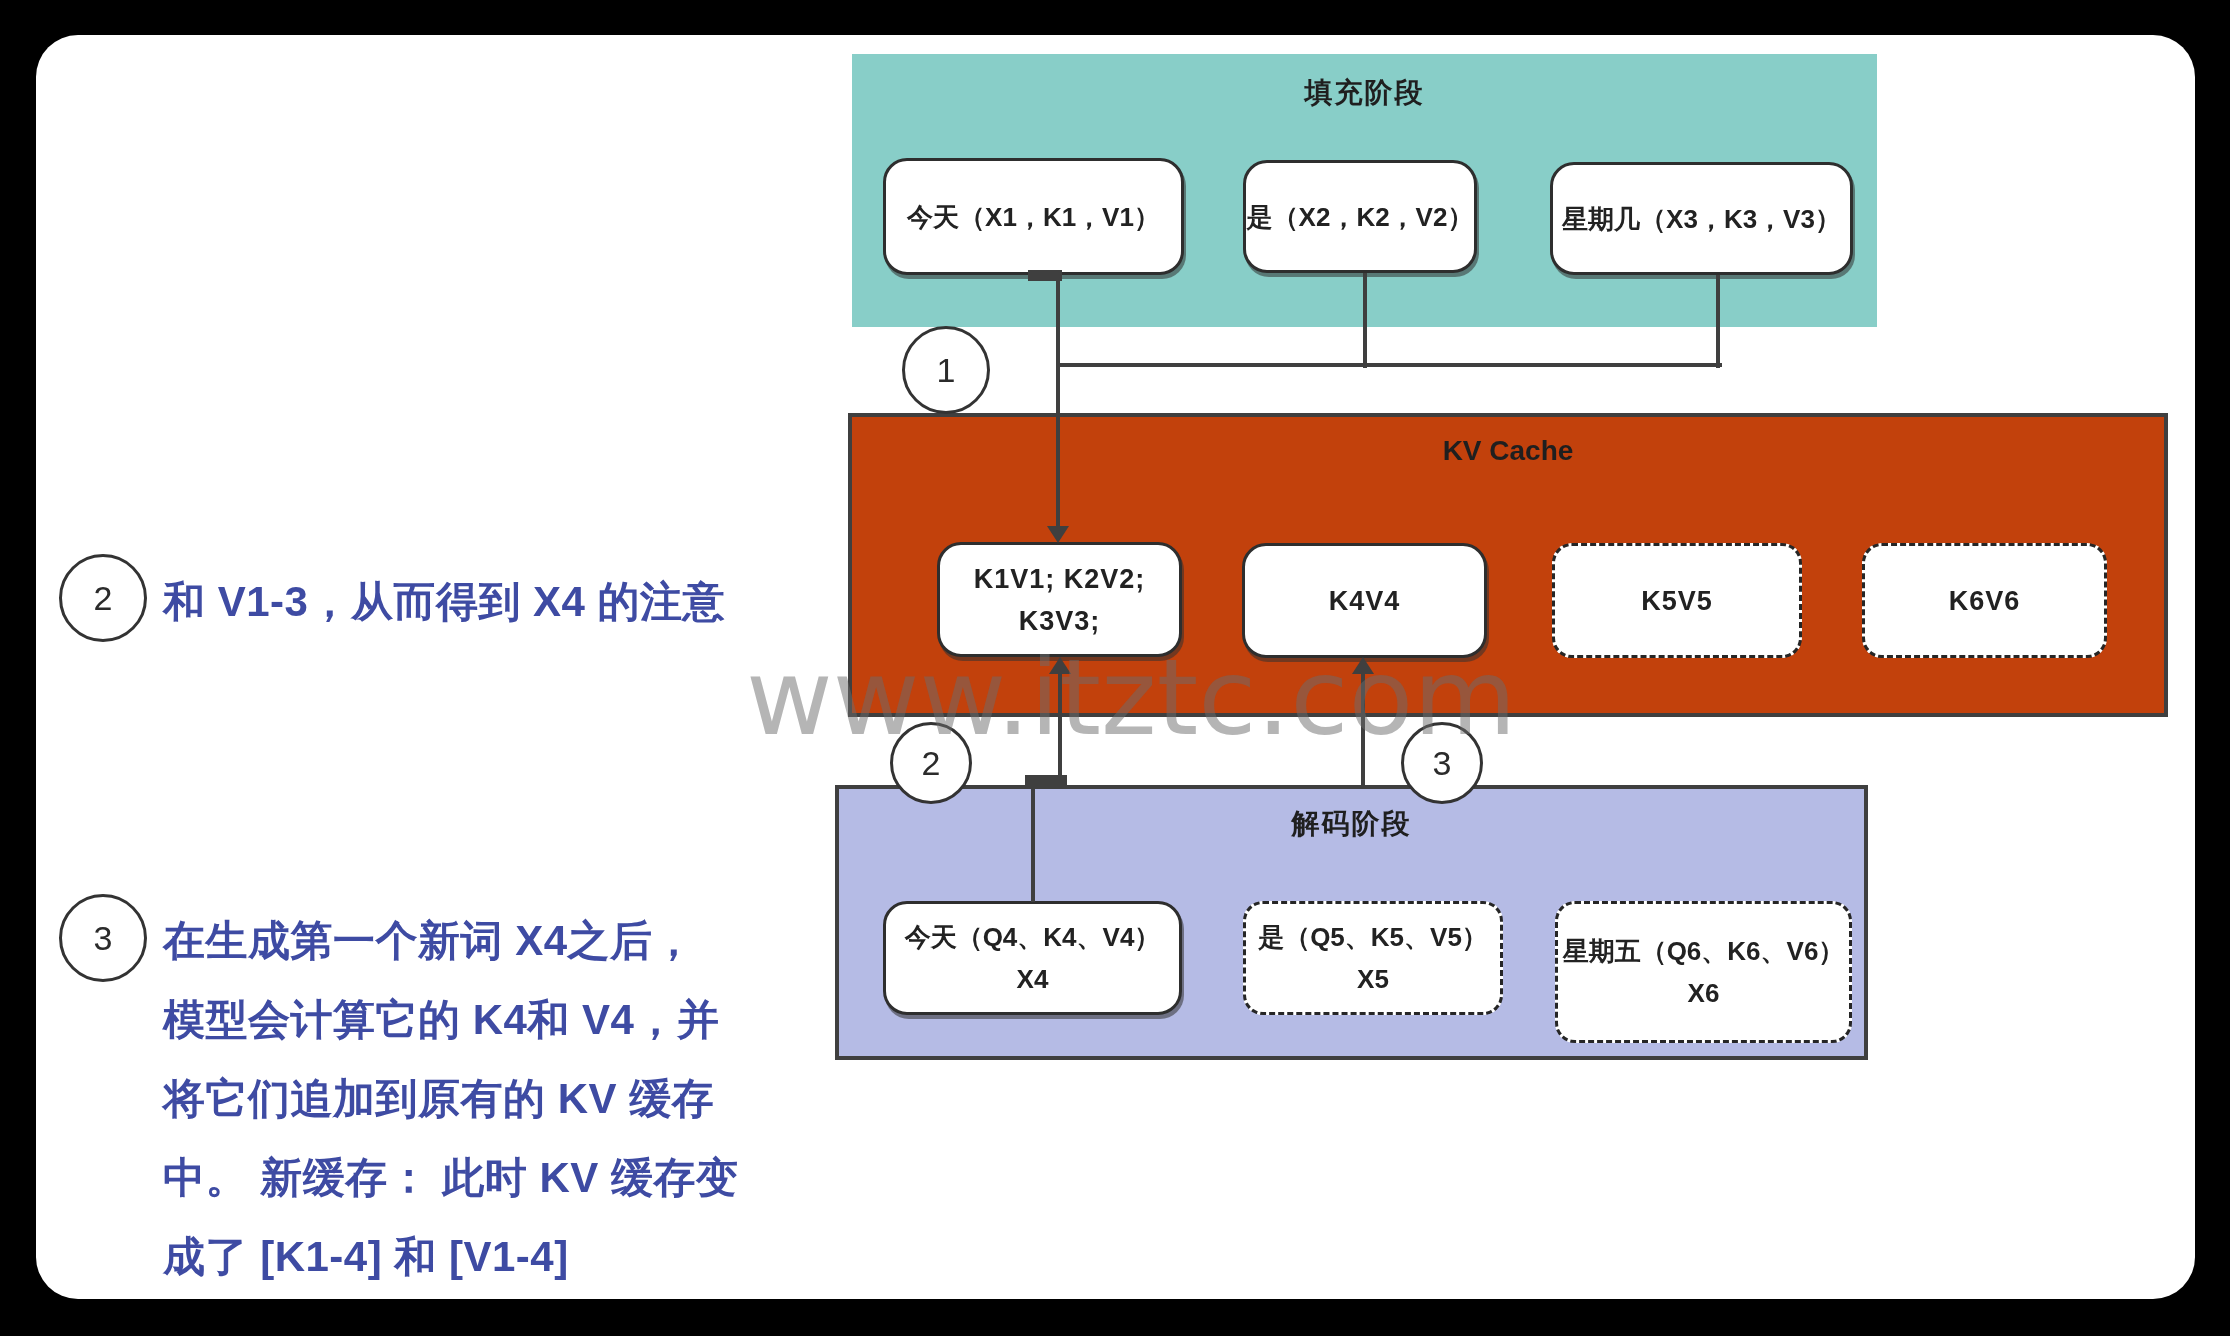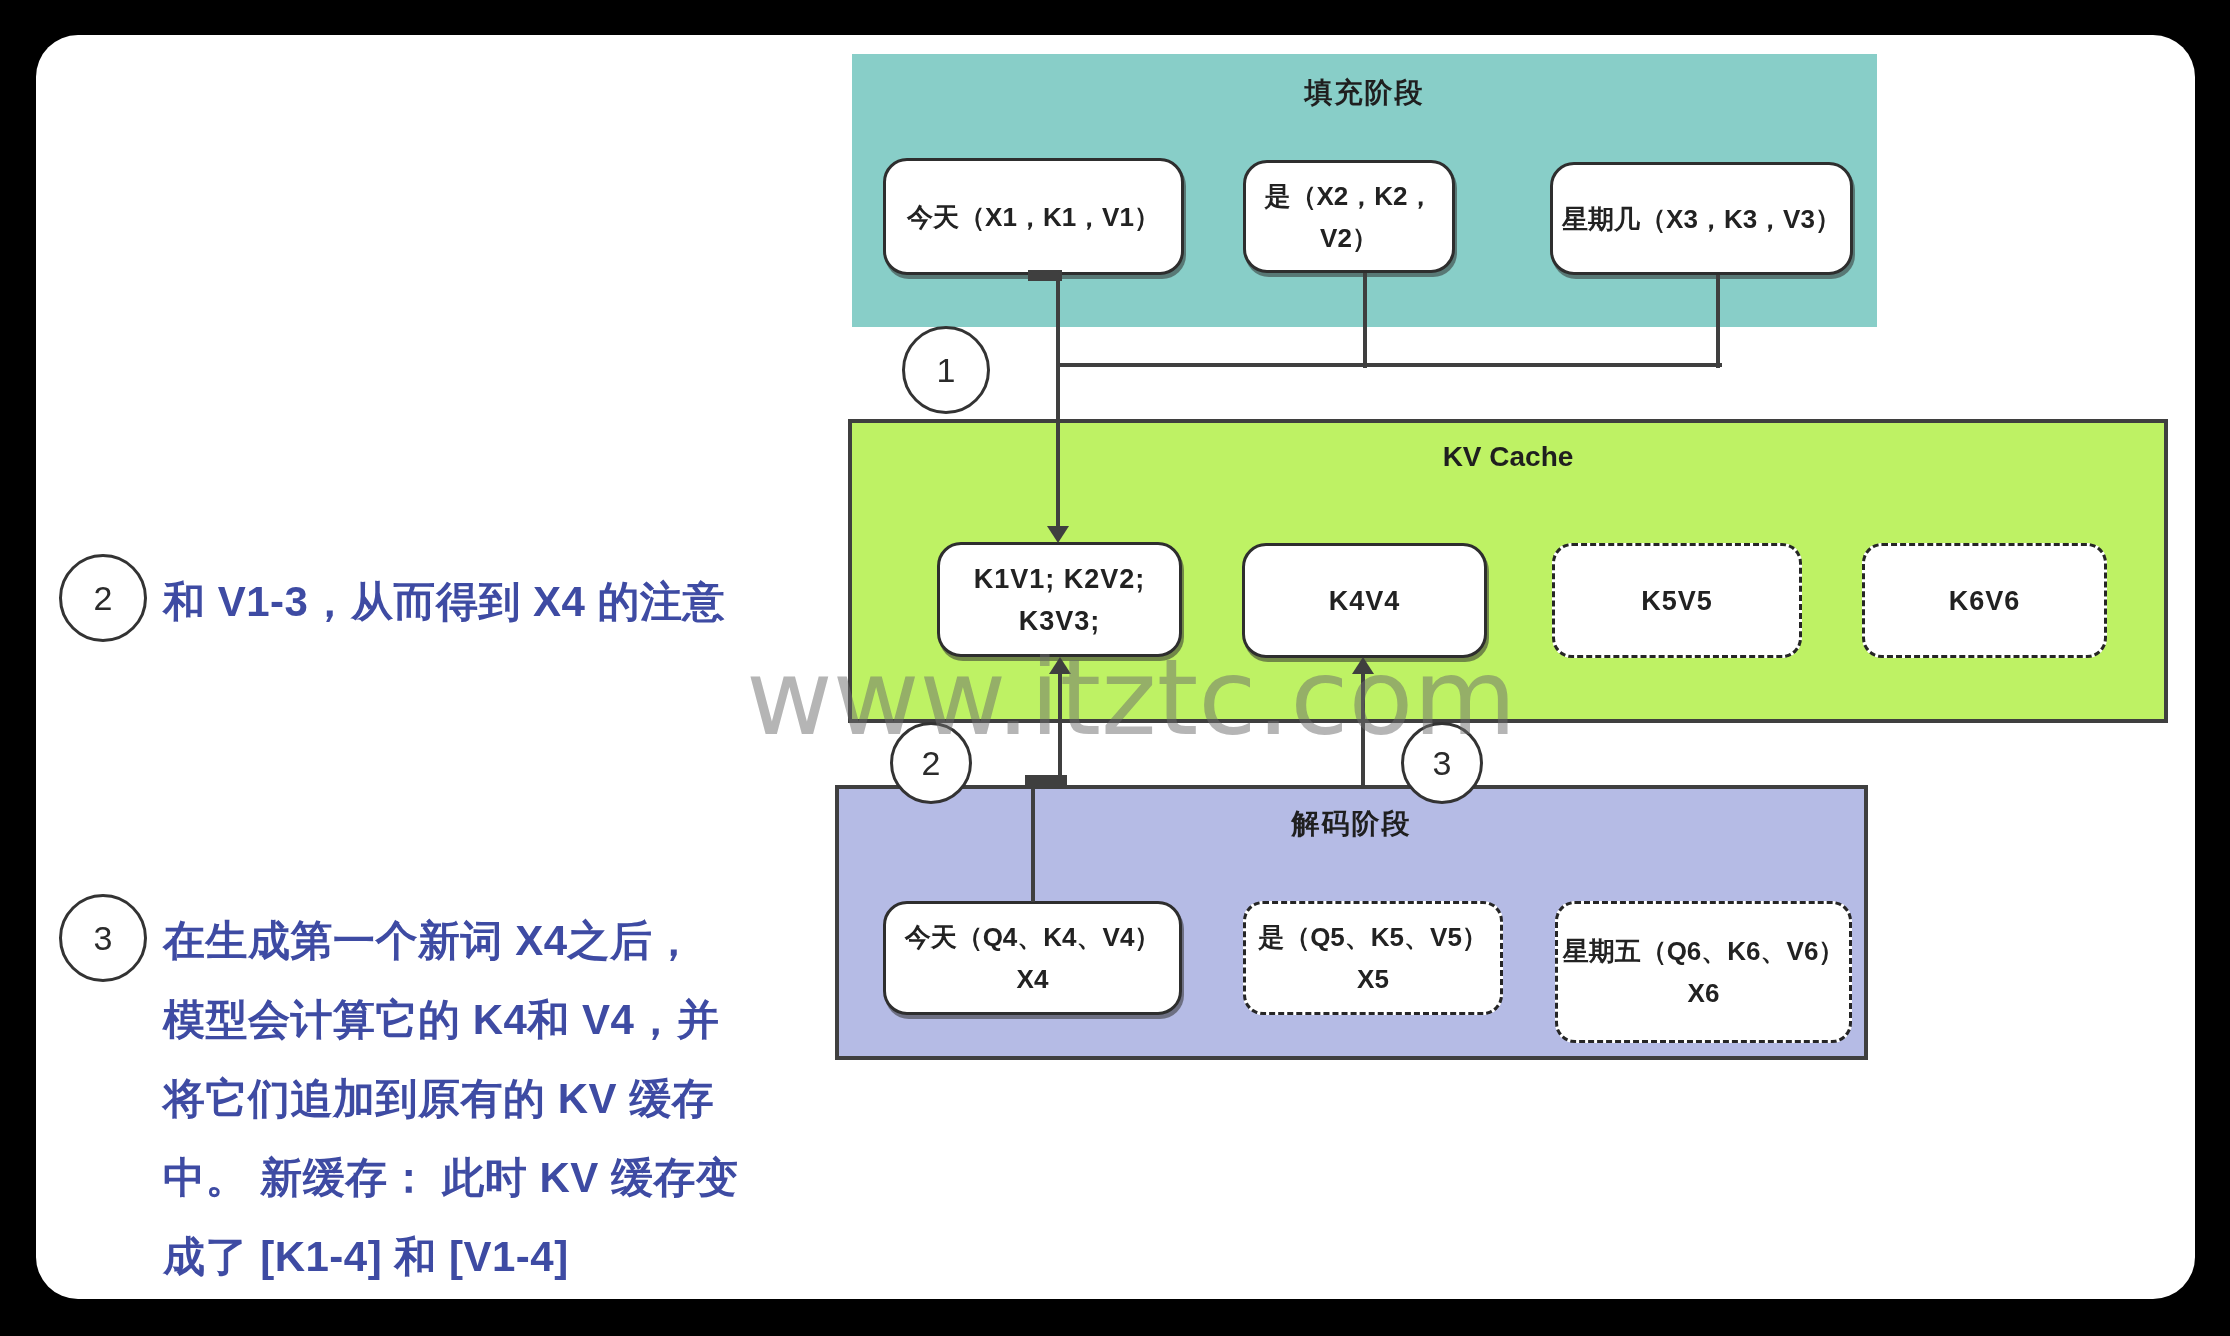--- a/index.html
+++ b/index.html
@@ -10,42 +10,42 @@
   }
   .abs{position:absolute;}
   
   .card{
     left:36px;top:35px;width:2159px;height:1264px;
     background:#ffffff;border-radius:42px;z-index:0;
   }
   
   .panel{box-sizing:border-box;z-index:2;}
   .panel-prefill{left:852px;top:54px;width:1025px;height:273px;background:#88cec8;}
-  .panel-kv{left:848px;top:413px;width:1320px;height:304px;background:#bef264;border:4px solid #3f3f3f;margin-top:6px;}
+  .panel-kv{left:848px;top:413px;width:1320px;height:304px;background:#c2410c;border:4px solid #3f3f3f;}
   .panel-decode{left:835px;top:785px;width:1033px;height:275px;background:#b5bbe5;border:4px solid #3f3f3f;}
   .panel-title{
     position:absolute;left:0;right:0;text-align:center;
     font-size:28px;font-weight:600;color:#1f1f1f;letter-spacing:2px;
   }
   .title-prefill{top:20px;}
   .title-kv{top:18px;letter-spacing:0;}
   .title-decode{top:16px;}
   
   .node{
     box-sizing:border-box;z-index:5;background:#ffffff;
     border:3px solid #2e2e2e;border-radius:24px;
     display:flex;flex-direction:column;align-items:center;justify-content:center;
     font-size:26px;font-weight:600;color:#222222;text-align:center;line-height:42px;
   }
   .node.solid{box-shadow:2px 4px 0 rgba(50,50,50,0.55);}
   .node.dashed{border:3px dashed #262626;border-radius:20px;}
   .kvtext{font-size:27px;letter-spacing:1px;}
   
   .b1{left:883px;top:158px;width:301px;height:117px;}
-  .b2{left:1243px;top:160px;width:212px;height:113px;}
+  .b2{left:1243px;top:160px;width:234px;height:113px;}
   .b3{left:1550px;top:162px;width:303px;height:113px;}
   
   .k1{left:937px;top:542px;width:245px;height:115px;}
   .k4{left:1242px;top:543px;width:245px;height:115px;}
   .k5{left:1552px;top:543px;width:250px;height:115px;}
   .k6{left:1862px;top:543px;width:245px;height:115px;}
   
   .d1{left:883px;top:901px;width:299px;height:114px;}
   .d2{left:1243px;top:901px;width:260px;height:114px;}
   .d3{left:1555px;top:901px;width:297px;height:142px;}

